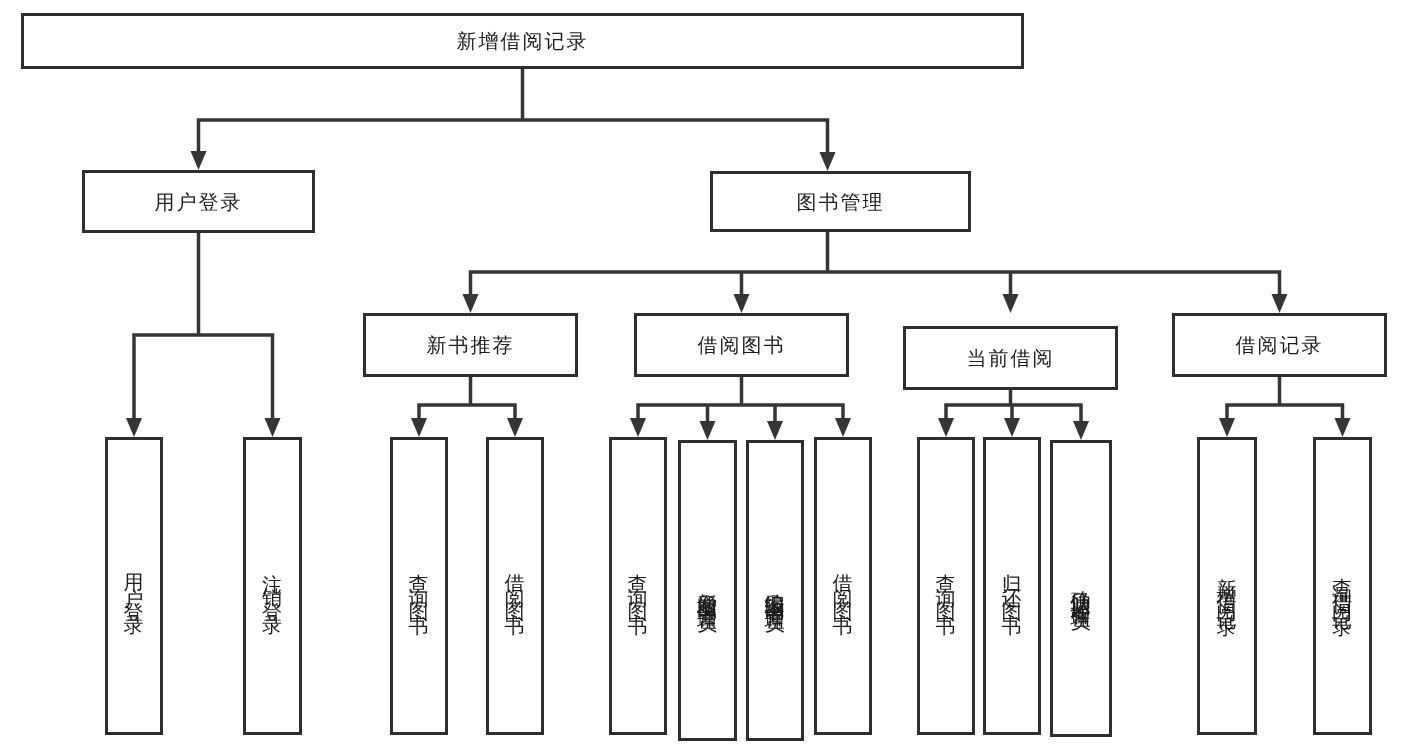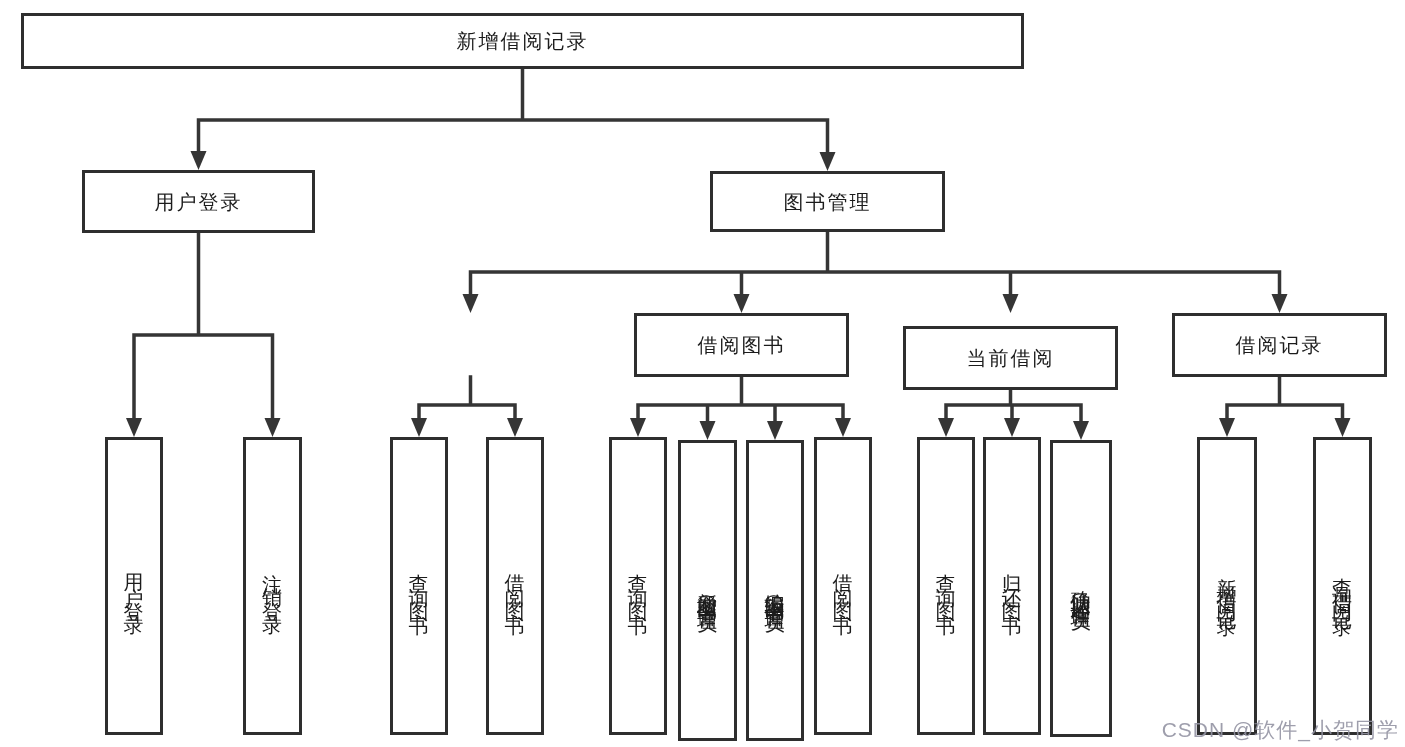--- a/index.html
+++ b/index.html
@@ -87,24 +87,27 @@
       <polygon points="1334.5,418 1350.5,418 1342.5,437" fill="#353535"></polygon>
     </svg>
 
   <div class="box" style="left:21px; top:13px; width:1003px; height:56px;">
     <span class="hlabel">新增借阅记录</span>
   </div>
 
   <div class="box" style="left:82px; top:170px; width:233px; height:63px;">
     <span class="hlabel">用户登录</span>
   </div>
-  <div class="box" style="left:710px; top:171px; width:235px; height:61px;">
+  <div class="box" style="left:710px; top:171px; width:261px; height:61px;">
     <span class="hlabel">图书管理</span>
   </div>
 
+  <div class="box" style="left:363px; top:313px; width:215px; height:64px;">
+    <span class="hlabel">新书推荐</span>
+  </div>
   <div class="box" style="left:634px; top:313px; width:215px; height:64px;">
     <span class="hlabel">借阅图书</span>
   </div>
   <div class="box" style="left:903px; top:326px; width:215px; height:64px;">
     <span class="hlabel">当前借阅</span>
   </div>
   <div class="box" style="left:1172px; top:313px; width:215px; height:64px;">
     <span class="hlabel">借阅记录</span>
   </div>
 
@@ -145,14 +148,13 @@
     <span class="vlabel" style="letter-spacing: 3px;">确认归还（管理员）</span>
   </div>
 
   <div class="box" style="left:1197px; top:437px; width:60px; height:298px;">
     <span class="vlabel" style="letter-spacing: 8px;">新增借阅记录</span>
   </div>
   <div class="box" style="left:1313px; top:437px; width:59px; height:298px;">
     <span class="vlabel" style="letter-spacing: 8px;">查询借阅记录</span>
   </div>
 
-  <div id="watermark">CSDN @软件_小贺同学</div>
 </div>
 
 </body></html>

